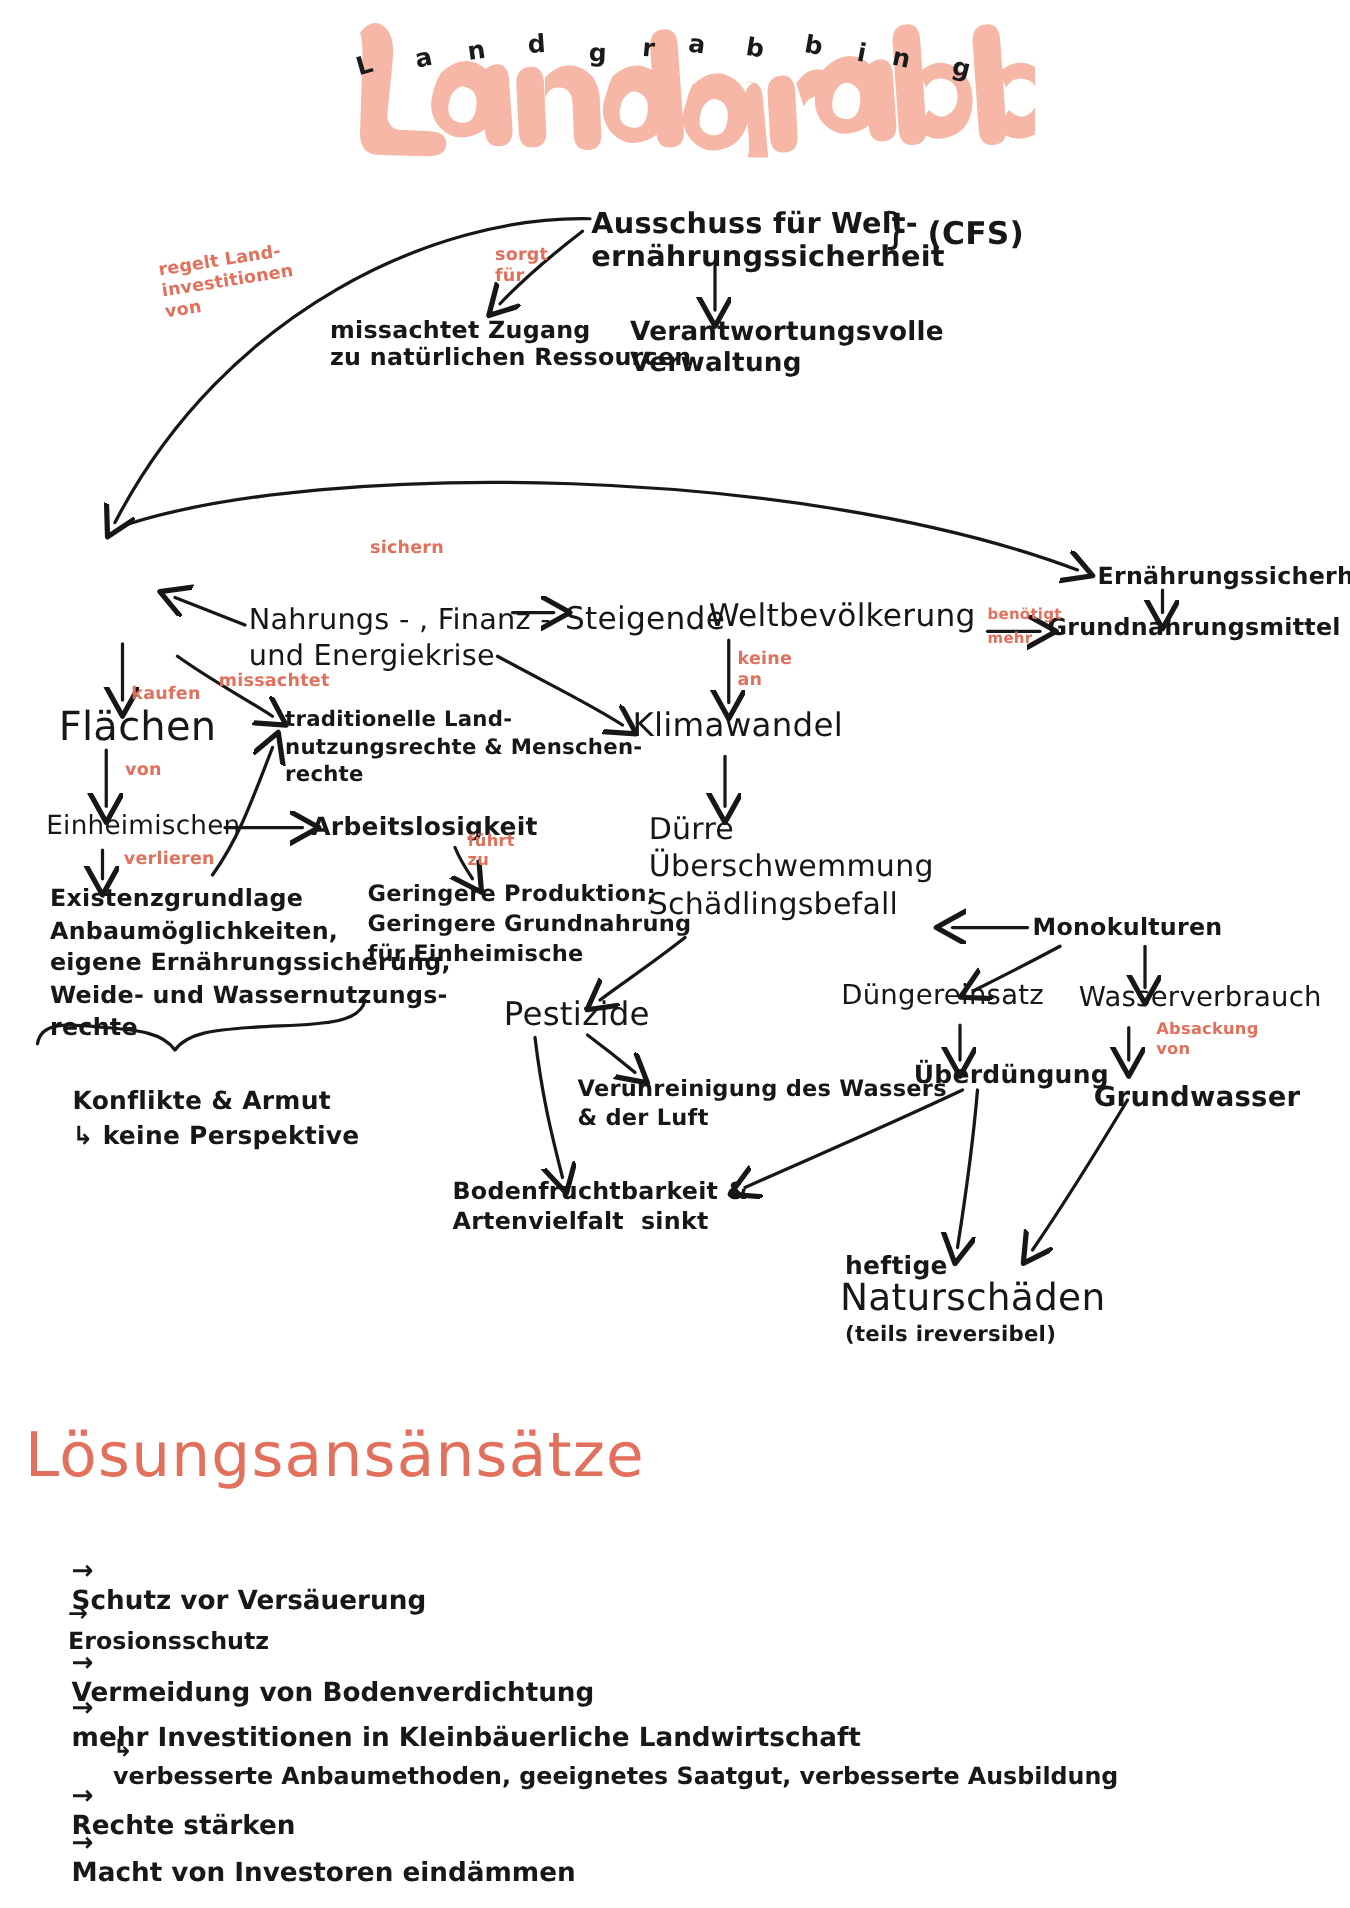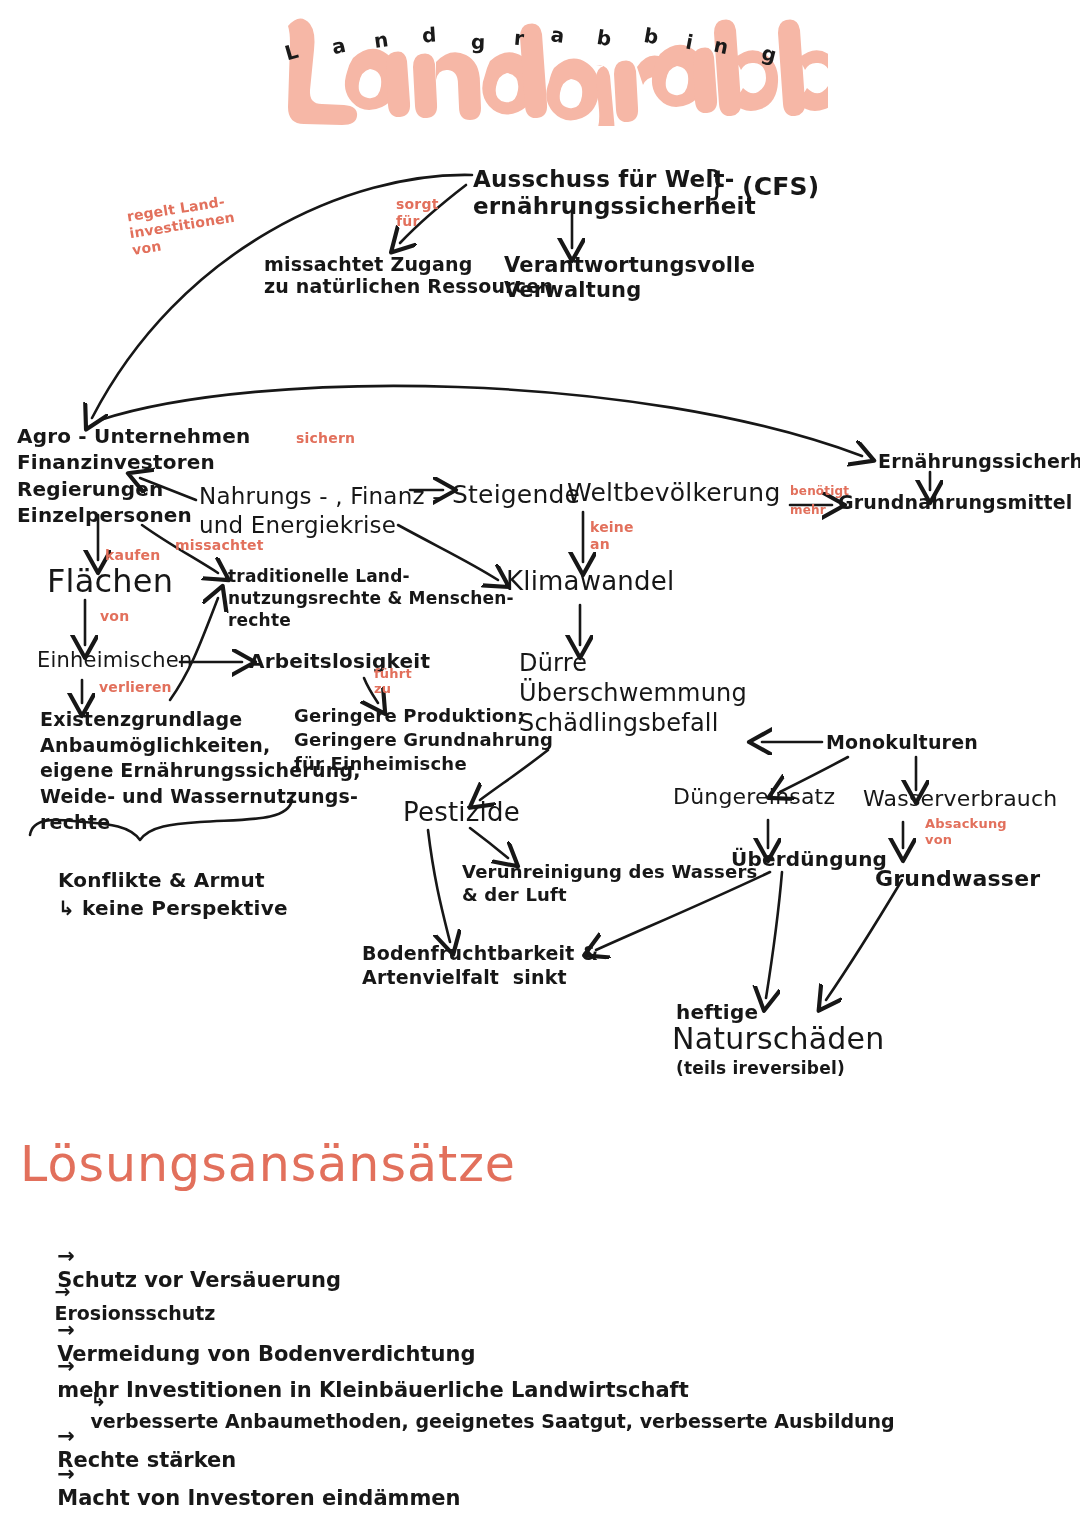--- a/index.html
+++ b/index.html
@@ -166,24 +166,20 @@
   <div class="node" style="left:473px; top:166px; font-size:23px;">Ausschuss für Welt-
 ernährungssicherheit</div>
   <div class="node" style="left:706px; top:163px; font-size:34px; font-weight:400;">}</div>
   <div class="node" style="left:742px; top:172px; font-size:25px;">(CFS)</div>
 
   <div class="node" style="left:264px; top:253px; font-size:19px;">missachtet Zugang
 zu natürlichen Ressourcen</div>
   <div class="node" style="left:484px; top:253px; font-size:21px;margin-left:20px;">Verantwortungsvolle
 Verwaltung</div>
 
-  <div class="node" style="left:17px; top:423px; font-size:20px; line-height:1.32;">Agro - Unternehmen
-Finanzinvestoren
-Regierungen
-Einzelpersonen</div>
 
   <div class="node" style="left:47px; top:563px; font-size:32px; font-weight:400;">Flächen</div>
 
   <div class="node" style="left:37px; top:648px; font-size:21px; font-weight:500;">Einheimischen</div>
 
   <div class="node" style="left:40px; top:707px; font-size:19px; line-height:1.35;">Existenzgrundlage
 Anbaumöglichkeiten,
 eigene Ernährungssicherung,
 Weide- und Wassernutzungs-
 rechte</div>

